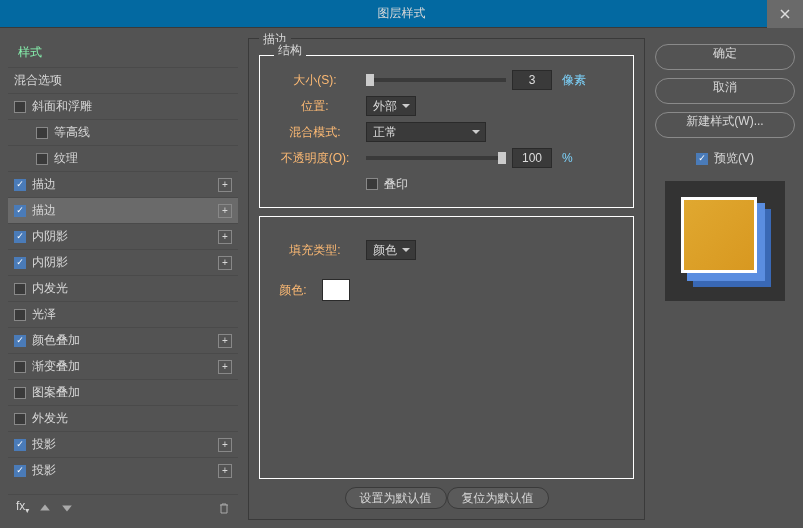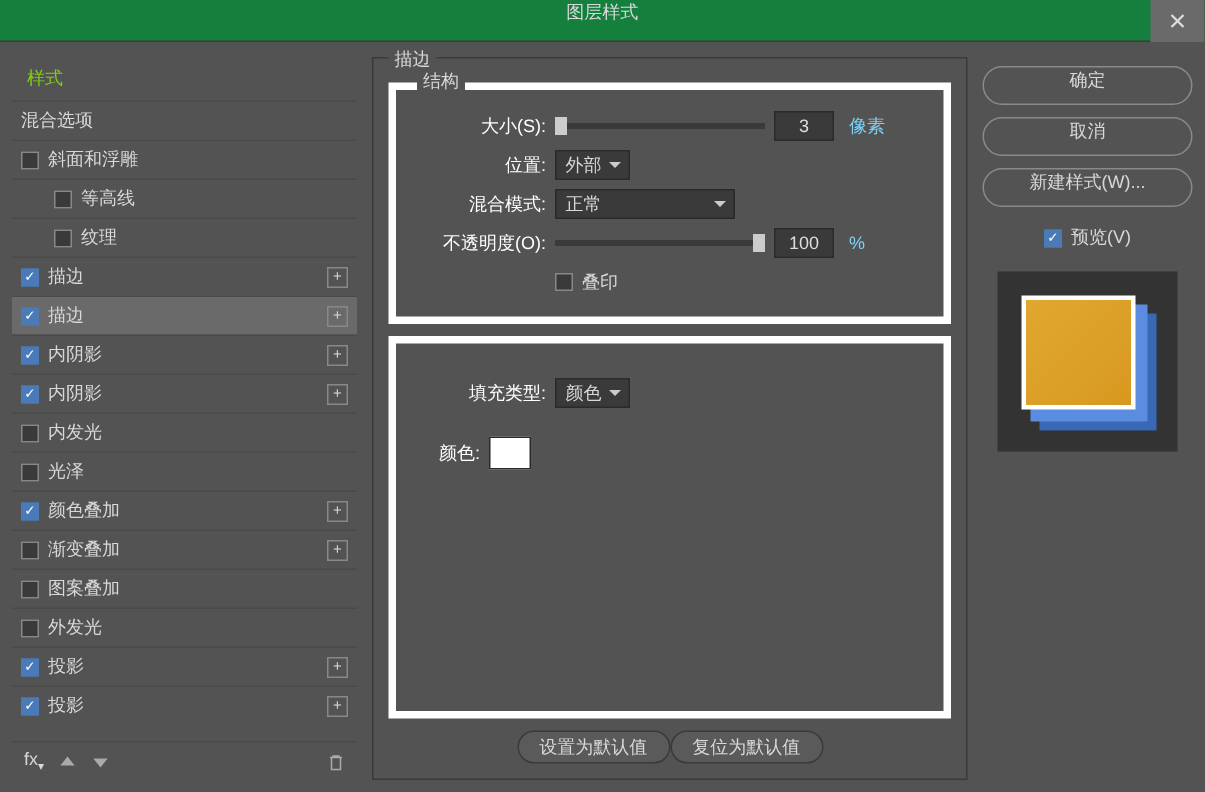--- a/index.html
+++ b/index.html
@@ -1,42 +1,42 @@
 <!DOCTYPE html>
 <html><head>
 <meta charset="utf-8">
 <style>
 *{margin:0;padding:0;box-sizing:border-box;font-family:"Microsoft YaHei",sans-serif;font-size:12px;color:#d8d8d8}
 body{background:#535353;width:803px;height:528px;position:relative;overflow:hidden}
-.titlebar{height:28px;background:#15803d;display:flex;align-items:flex-start;justify-content:center;position:relative;border-bottom:1px solid #3a3a3a}
+.titlebar{height:28px;background:#0369a1;display:flex;align-items:center;justify-content:center;position:relative;border-bottom:1px solid #3a3a3a}
 .close-btn{position:absolute;right:0;top:0;width:36px;height:28px;background:#6a6a6a;display:flex;align-items:center;justify-content:center;cursor:pointer}
 .close-btn svg{width:10px;height:10px}
 .main{display:flex;height:calc(100% - 28px);padding:10px 8px 8px 8px;gap:10px}
 .left-panel{width:230px;display:flex;flex-direction:column}
-.styles-header{padding:6px 10px;color:#84cc16}
+.styles-header{padding:6px 10px;color:#86efac}
 .styles-list{flex:1;overflow:auto}
 .style-row{display:flex;align-items:center;height:26px;padding:0 6px;border-top:1px solid #4a4a4a;gap:6px;cursor:pointer}
 .style-row.selected{background:#6a6a6a}
 .style-row.sub{padding-left:28px}
 .chk{width:12px;height:12px;border:1px solid #888;background:#3a3a3a;display:inline-flex;align-items:center;justify-content:center;flex-shrink:0}
 .chk.checked{background:#4a7bb8;border-color:#4a7bb8}
 .chk.checked::after{content:"✓";color:#fff;font-size:9px;line-height:1}
 .row-label{flex:1}
 .plus-btn{width:14px;height:14px;border:1px solid #888;display:flex;align-items:center;justify-content:center;font-size:10px;cursor:pointer}
 .bottom-bar{height:26px;border-top:1px solid #4a4a4a;display:flex;align-items:center;padding:0 8px;gap:10px}
 .bottom-bar .spacer{flex:1}
 .bottom-bar svg{width:12px;height:12px;fill:#aaa}
 
 .center-panel{flex:1;display:flex;flex-direction:column;gap:8px}
 .fieldset{border:1px solid #3a3a3a;padding:8px 10px 10px 10px;position:relative}
 .fieldset-title{position:absolute;top:-8px;left:10px;background:#535353;padding:0 4px}
-.subfield{border:5px solid #ffffff;padding:10px;margin-top:8px}
+.subfield{border:1px solid #ffffff;padding:10px;margin-top:8px}
 .subfield-title{position:relative;top:-18px;left:4px;background:#535353;padding:0 4px;display:inline-block}
 .form-row{display:flex;align-items:center;height:26px;gap:6px}
-.form-label{width:90px;text-align:right;color:#ffffff}
+.form-label{width:90px;text-align:center;color:#fdba74}
 .slider{flex:1;max-width:140px;height:4px;background:#3a3a3a;position:relative}
 .slider-thumb{position:absolute;width:8px;height:12px;background:#ccc;top:-4px;left:0}
 .slider-thumb.right{left:auto;right:0}
 .num-input{width:40px;height:20px;background:#3a3a3a;border:1px solid #2a2a2a;color:#ddd;padding:0 4px;text-align:center}
 .unit{color:#7dd3fc;margin-left:4px}
 .dropdown{height:20px;background:#3a3a3a;border:1px solid #2a2a2a;display:flex;align-items:center;padding:0 18px 0 6px;position:relative;min-width:50px}
 .dropdown::after{content:"";position:absolute;right:5px;top:7px;border:4px solid transparent;border-top-color:#ccc}
 .dropdown.wide{min-width:120px}
 .btn{height:22px;padding:0 14px;background:#5a5a5a;border:1px solid #3a3a3a;border-radius:11px;display:inline-flex;align-items:center;justify-content:center;cursor:pointer}
 .btn-row{display:flex;justify-content:center;margin-top:8px}

